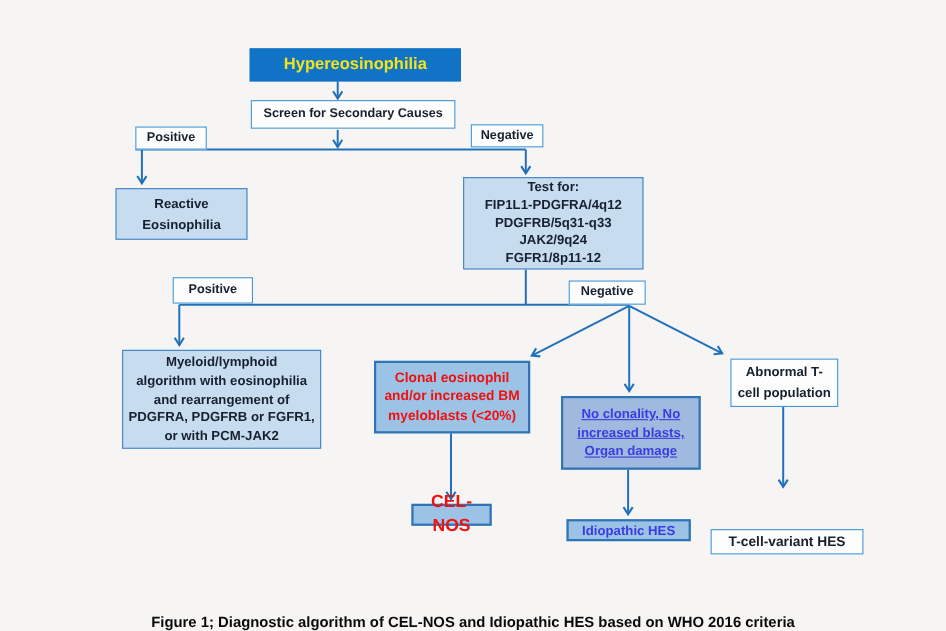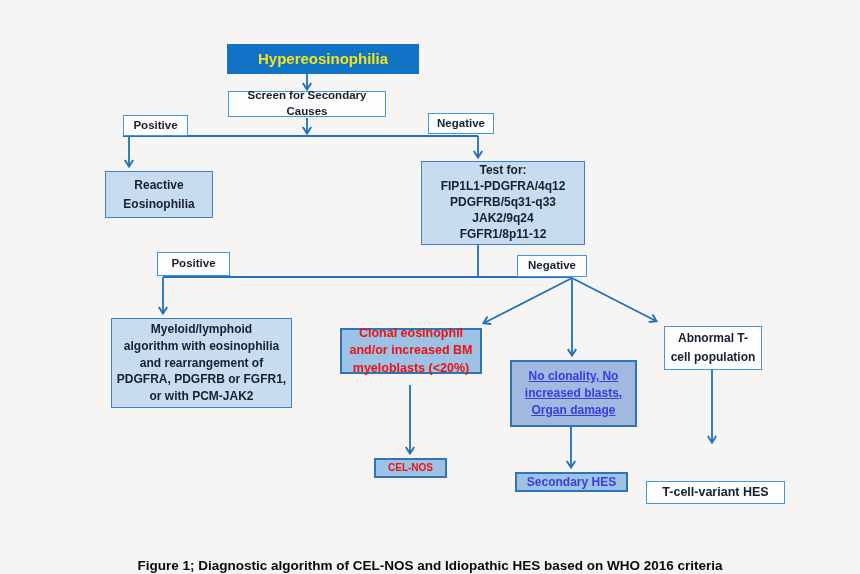--- a/index.html
+++ b/index.html
@@ -98,57 +98,57 @@
       <path d="M572,278 V355" marker-end="url(#arw)"></path>
       <path d="M572,278 L656,321" marker-end="url(#arw)"></path>
       <path d="M410,385 V453" marker-end="url(#arw)"></path>
       <path d="M571,413 V467" marker-end="url(#arw)"></path>
       <path d="M712,370 V442" marker-end="url(#arw)"></path>
     </g>
   </svg>
 
   <div class="node header" style="left:227px; top:44px; width:192px; height:30px;">Hypereosinophilia</div>
 
-  <div class="node white" style="left:228px; top:91px; width:158px; height:26px;">Screen for Secondary Causes</div>
+  <div class="node white" style="left:228px; top:91px; width:186px; height:26px;">Screen for Secondary Causes</div>
 
   <div class="node white" style="left:123px; top:115px; width:65px; height:21px;">Positive</div>
 
   <div class="node white" style="left:428px; top:113px; width:66px; height:21px;">Negative</div>
 
-  <div class="node light" style="left:81px; top:171px; width:108px; height:47px; line-height:1.55;">Reactive
+  <div class="node light" style="left:81px; top:171px; width:120px; height:47px; line-height:1.55;">Reactive
 Eosinophilia</div>
 
   <div class="node light" style="left:397px; top:161px; width:164px; height:84px; line-height:1.32;">Test for:
 FIP1L1-PDGFRA/4q12
 PDGFRB/5q31-q33
 JAK2/9q24
 FGFR1/8p11-12</div>
 
   <div class="node white" style="left:157px; top:252px; width:73px; height:24px;">Positive</div>
 
   <div class="node white" style="left:517px; top:255px; width:70px; height:22px;">Negative</div>
 
   <div class="node light" style="left:87px; top:318px; width:181px; height:90px; line-height:1.4;">Myeloid/lymphoid
 algorithm with eosinophilia
 and rearrangement of
 PDGFRA, PDGFRB or FGFR1,
 or with PCM-JAK2</div>
 
-  <div class="node mid red-text" style="left:340px; top:328px; width:142px; height:46px; font-size:12.5px; line-height:1.4;">Clonal eosinophil
+  <div class="node mid red-text" style="left:340px; top:328px; width:142px; height:66px; font-size:12.5px; line-height:1.4;">Clonal eosinophil
 and/or increased BM
 myeloblasts (&lt;20%)</div>
 
   <div class="node violet violet-text" style="left:510px; top:360px; width:127px; height:67px; line-height:1.4;text-decoration:underline;">No clonality, No
 increased blasts,
 Organ damage</div>
 
   <div class="node white" style="left:664px; top:326px; width:98px; height:44px; font-size:12px; line-height:1.55;">Abnormal T-
 cell population</div>
 
-  <div class="node mid red-text" style="left:374px; top:458px; width:73px; height:20px; font-size:10px;">CEL-NOS</div>
+  <div class="node mid red-text" style="left:374px; top:458px; width:73px; height:20px; font-size:16px;">CEL-NOS</div>
 
-  <div class="node mid violet-text" style="left:515px; top:472px; width:113px; height:20px; font-size:12px;">Secondary HES</div>
+  <div class="node mid violet-text" style="left:515px; top:472px; width:113px; height:20px; font-size:12px;">Idiopathic HES</div>
 
   <div class="node white" style="left:646px; top:447px; width:139px; height:23px; font-size:12.5px;margin-top:34px;">T-cell-variant HES</div>
 
   <div class="caption">Figure 1; Diagnostic algorithm of CEL-NOS and Idiopathic HES based on WHO 2016 criteria</div>
 
 </div>
 
 </body></html>

